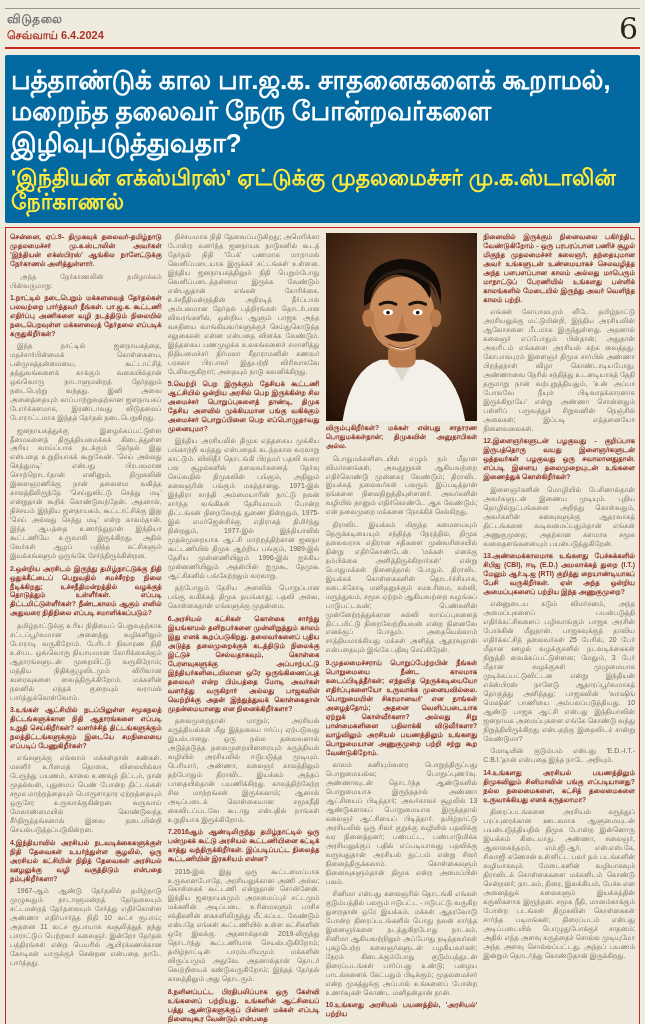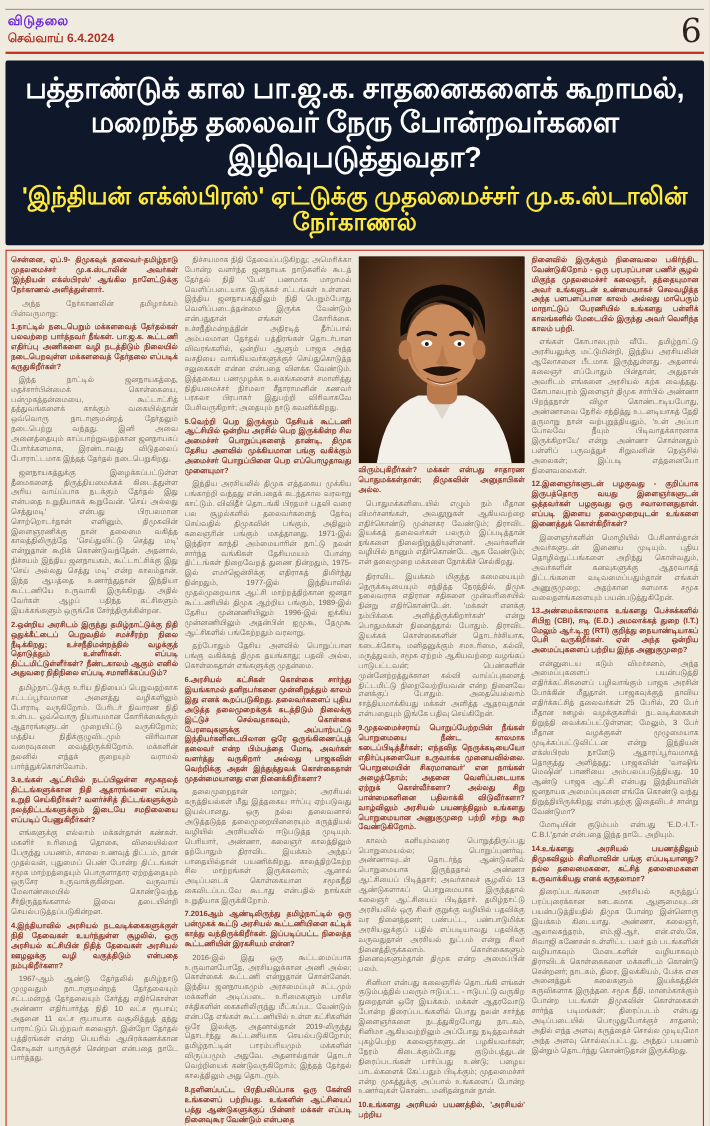--- a/index.html
+++ b/index.html
@@ -1,24 +1,24 @@
 <!DOCTYPE html>
 <html><head>
 <meta charset="utf-8">
 <style>
   html,body{margin:0;padding:0;}
   body{background:#d8d2c6;font-family:"Liberation Sans",sans-serif;}
   .page{position:relative;width:645px;height:1024px;margin:0 auto;background:#f0ebdf;overflow:hidden;box-sizing:border-box;padding:6px 5px 0 5px;}
   .top-rule{border-top:1px solid #9a948a;margin:2px 0 3px 0;}
   .mast-row{display:flex;justify-content:space-between;align-items:flex-start;padding:0 2px;}
-  .mast-title{font-size:12px;color:#6d28d9;font-weight:bold;letter-spacing:.5px;}
+  .mast-title{font-size:12px;color:#737373;font-weight:bold;letter-spacing:.5px;}
   .mast-date{font-size:11px;color:#b03226;font-weight:bold;margin-top:2px;}
   .page-no{font-family:"DejaVu Serif",serif;font-size:30px;color:#2b241f;line-height:1;margin-top:2px;}
   .red-rule{border-top:2px solid #c8281e;margin:3px 0 6px 0;}
-  .headline-box{background:#0f172a;border-radius:2px;text-align:center;padding:10px 6px 9px 6px;}
+  .headline-box{background:#0369a1;border-radius:2px;padding:10px 6px 9px 6px;}
   .hl{color:#ffffff;font-weight:bold;font-size:26.5px;line-height:1.18;margin:0;letter-spacing:-.3px;}
   .subhl{color:#ffe93c;font-weight:bold;font-size:22px;margin:7px 0 0 0;line-height:1.1;}
   .body-box{border:1.5px solid #c8281e;margin-top:4px;height:818px;box-sizing:border-box;
             display:flex;gap:6px;padding:5px 4px;overflow:hidden;background:#efe9dc;}
   .col{flex:1 1 0;overflow:hidden;}
   .col p{font-size:6.9px;line-height:1.3;text-align:justify;margin:0 0 3.5px 0;color:#6f5e52;word-break:break-word;}
   .col p.a{text-indent:7px;}
   .col p.q{color:#8a3526;font-weight:bold;}
   .col p.lead{color:#8a3526;font-weight:bold;}
   .col p.intro{color:#7a5f50;text-indent:10px;}

